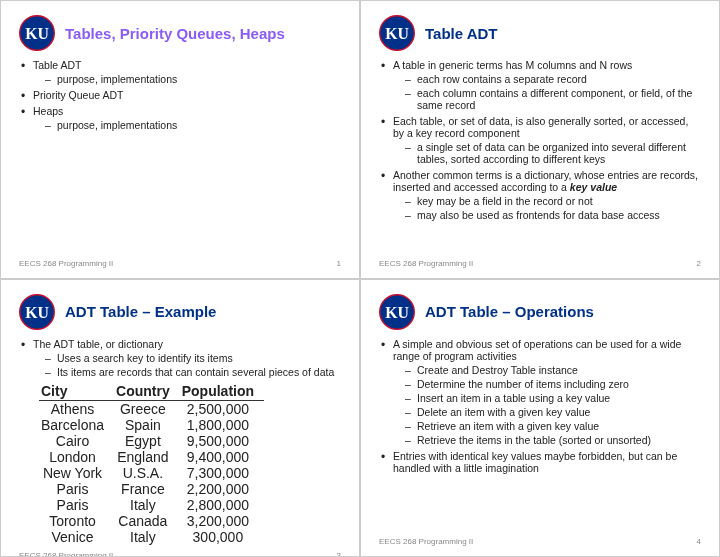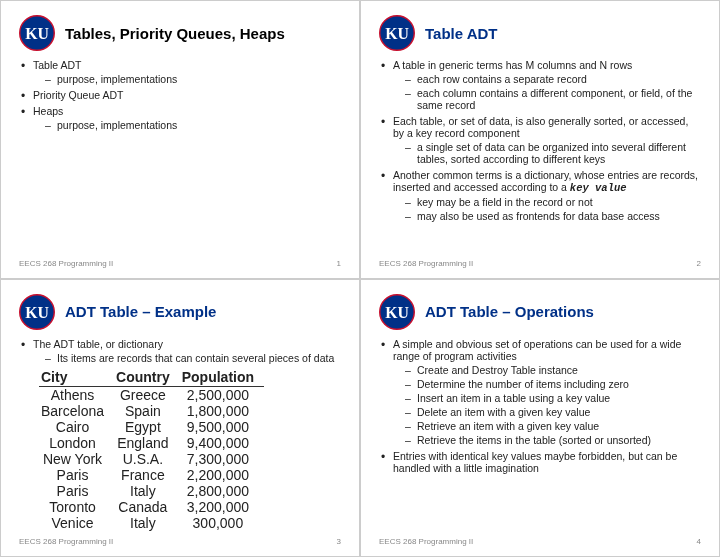--- a/index.html
+++ b/index.html
@@ -29,21 +29,21 @@
     .ku-logo {
       width: 36px;
       height: 36px;
       margin-right: 10px;
       flex-shrink: 0;
       text-align: center;
     }
     .slide-title {
       font-size: 15px;
       font-weight: bold;
-      color: #000000;
+      color: #8b5cf6;
     }
     .slide-title.blue {
       color: #003087;
     }
     .slide-content {
       font-size: 10.5px;
       color: #222;
       flex: 1;
     }
     .bullet-main {
@@ -94,21 +94,21 @@
       font-weight: bold;
       text-align: left;
       padding: 1px 10px 1px 2px;
       border-bottom: 1px solid #333;
     }
     .data-table td {
       padding: 0px 10px 0px 2px;
       text-align: center;
     }
     .italic { font-style: italic; }
-    .bold { font-weight: bold; font-family: Liberation Mono, monospace; }
+    .bold { font-weight: bold; }
   </style>
 </head>
 <body>
 
 <div class="slide">
   <div class="slide-header">
     <div class="ku-logo">
       <svg viewBox="0 0 100 100" xmlns="http://www.w3.org/2000/svg">
         <circle cx="50" cy="50" r="48" fill="#003087" stroke="#c8102e" stroke-width="4"></circle>
         <text x="50" y="67" text-anchor="middle" font-family="serif" font-weight="bold" font-size="44" fill="white">KU</text>
@@ -189,20 +189,21 @@
         <text x="50" y="67" text-anchor="middle" font-family="serif" font-weight="bold" font-size="44" fill="white">KU</text>
       </svg>
     </div>
     <div class="slide-title blue">ADT Table – Example</div>
   </div>
   <div class="slide-content">
     <ul class="bullet-main">
       <li>
         <span>The ADT table, or dictionary</span>
         <ul class="bullet-sub">
+          <li><span>Uses a search key to identify its items</span></li>
           <li><span>Its items are records that can contain several pieces of data</span></li>
         </ul>
       </li>
     </ul>
     <table class="data-table">
       <thead>
         <tr>
           <th>City</th>
           <th>Country</th>
           <th>Population</th>

